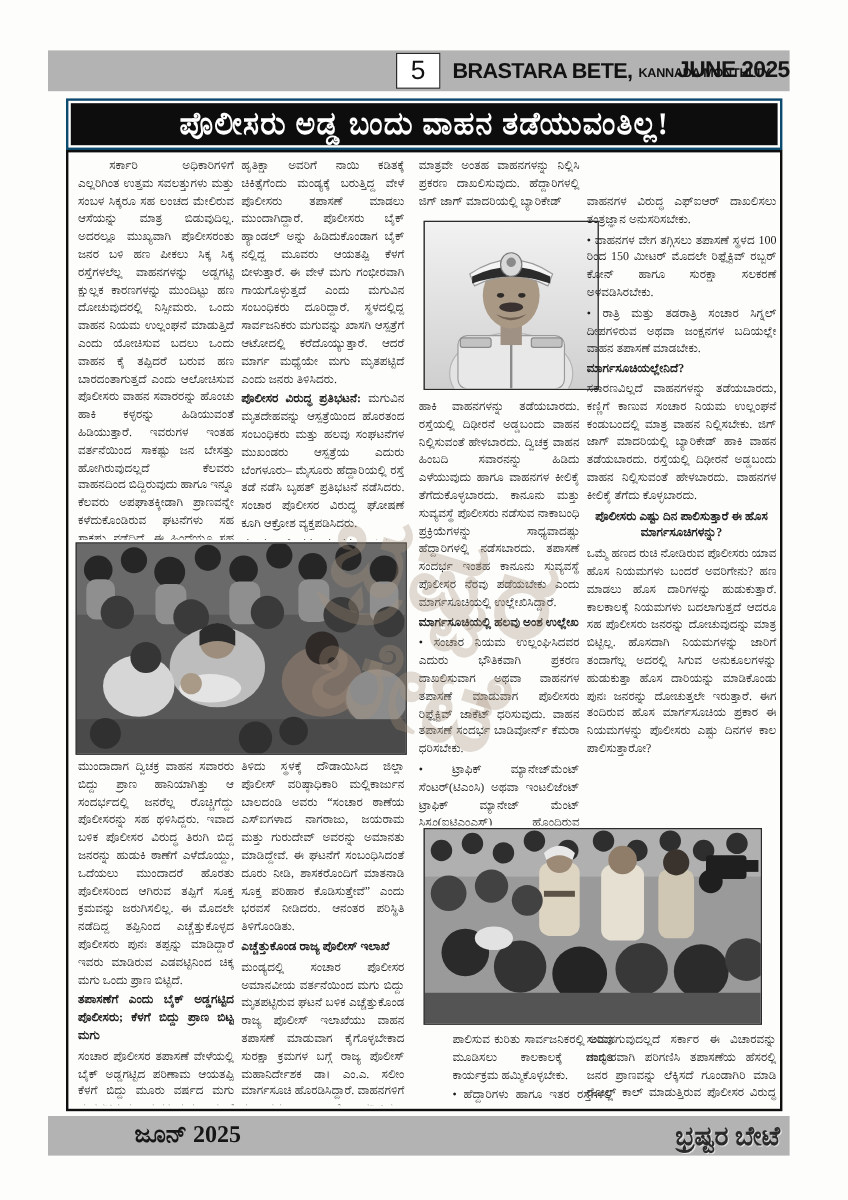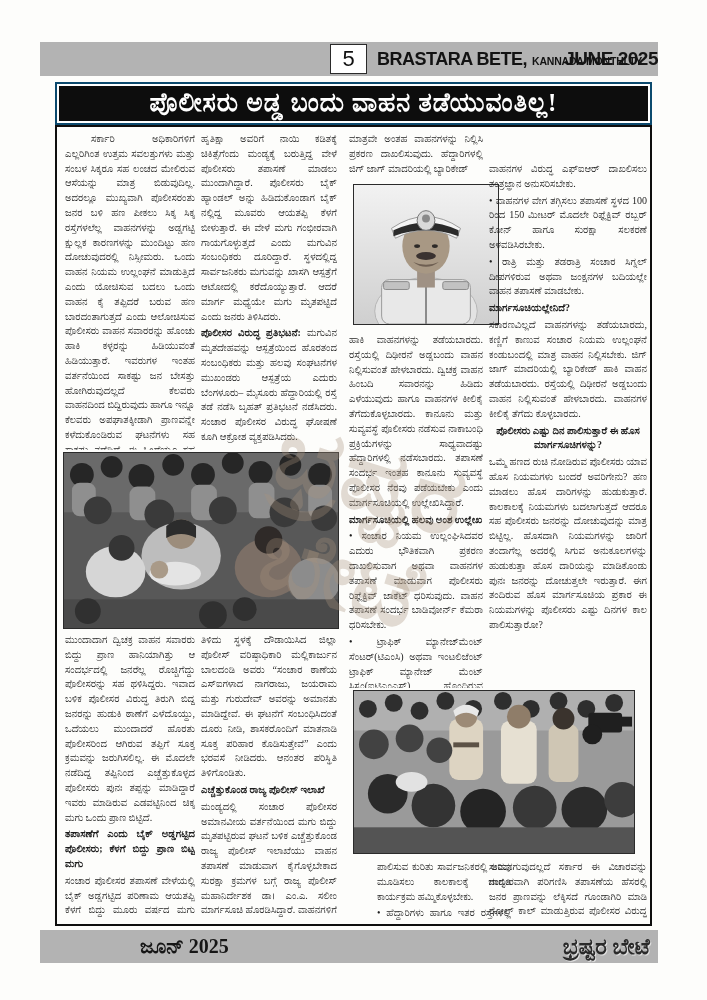--- a/index.html
+++ b/index.html
@@ -94,21 +94,21 @@
     color:rgba(168,146,124,0.32);
     transform:rotate(17deg);
     pointer-events:none; z-index:6; text-align:center;
   }
 
   
   .bottombar {
     position:absolute; left:40px; top:930px; width:618px; height:33px;
     background:#b3b3b3; display:flex; align-items:center; justify-content:space-between;
   }
-  .footer-left  { font-weight:bold; font-size:20px; color:#161616; margin-left:100px; }
+  .footer-left  { font-weight:bold; font-size:20px; color:#161616; margin-left:72px; }
   .footer-right {
     font-weight:bold; font-size:22px; color:#2a2a2a; margin-right:8px;
     text-shadow:1px 1px 0 rgba(255,255,255,0.6);
   }
 </style>
 </head>
 <body>
 
 <div class="page">
 

